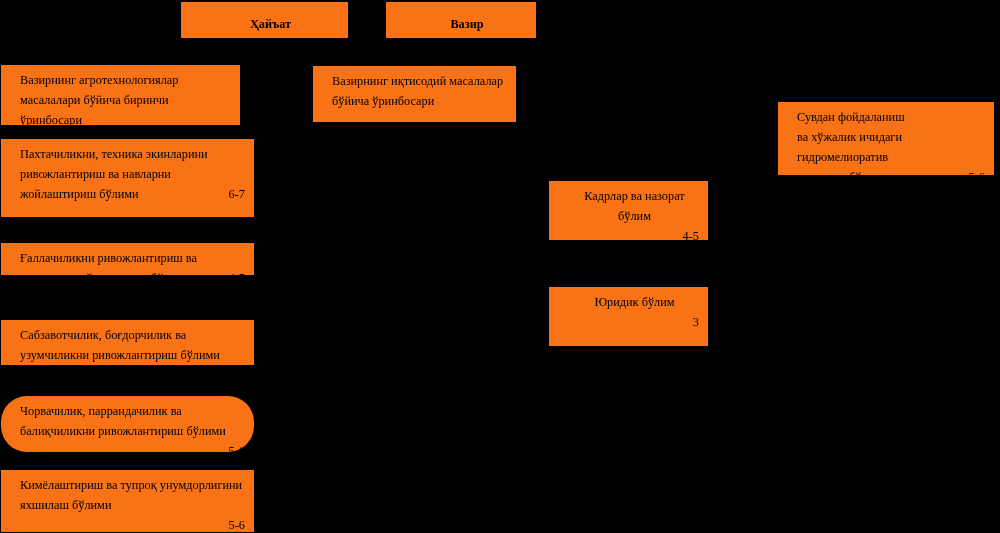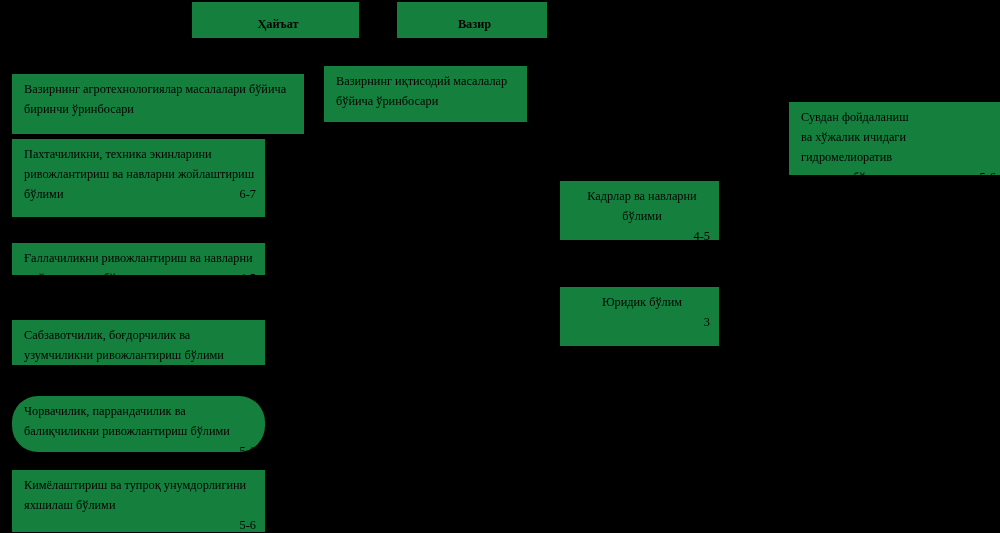--- a/index.html
+++ b/index.html
@@ -14,39 +14,38 @@
     font-family: "Liberation Serif", "DejaVu Serif", serif;
   }
   #org-chart {
     position: absolute;
     left: 0; top: 0;
     width: 1000px; height: 533px;
     background: #000000;
   }
   .node {
     position: absolute;
-    background: #15803d;
+    background: #f97316;
     color: #000000;
     border: 0;
-    padding: 6px 7px 4px 12px;
+    padding: 6px 7px 4px 19px;
     font-size: 12.3px;
     line-height: 1.62;
     overflow: hidden;
-    margin-left: 11px;
   }
   .node .txt { display: block; white-space: pre-line; }
   .node.center-title { text-align: center; font-weight: bold; }
   .node.center-title .txt { padding-top: 7px; }
 
   
   #n-hayat   { left: 181px; top: 2px;   width: 167px; height: 36px; }
   #n-vazir   { left: 386px; top: 2px;   width: 150px; height: 36px; }
 
   
-  #n-dep1    { left: 1px;   top: 74px;  width: 292px; height: 60px; }
+  #n-dep1    { left: 1px;   top: 65px;  width: 239px; height: 60px; }
   #n-dep2    { left: 313px; top: 66px;  width: 203px; height: 56px; }
 
   
   #n-water   { left: 778px; top: 102px; width: 216px; height: 73px; }
 
   
   #n-cotton  { left: 1px;   top: 139px; width: 253px; height: 78px; }
   #n-grain   { left: 1px;   top: 243px; width: 253px; height: 32px; }
   #n-veg     { left: 1px;   top: 320px; width: 253px; height: 45px; }
   #n-live    { left: 1px;   top: 396px; width: 253px; height: 56px; border-radius: 26px; }
@@ -108,21 +107,21 @@
     <span class="txt">Чорвачилик, паррандачилик ва балиқчиликни ривожлантириш бўлими</span>
     <span class="numline">5-6</span>
   </div>
 
   <div class="node" id="n-chem">
     <span class="txt">Кимёлаштириш ва тупроқ унумдорлигини яхшилаш бўлими</span>
     <span class="numline">5-6</span>
   </div>
 
   <div class="node ctr" id="n-hr">
-    <span class="txt">Кадрлар ва навларни бўлими</span>
+    <span class="txt">Кадрлар ва назорат бўлим</span>
     <span class="numline">4-5</span>
   </div>
 
   <div class="node ctr" id="n-legal">
     <span class="txt">Юридик бўлим</span>
     <span class="numline">3</span>
   </div>
 
 
 </div>

